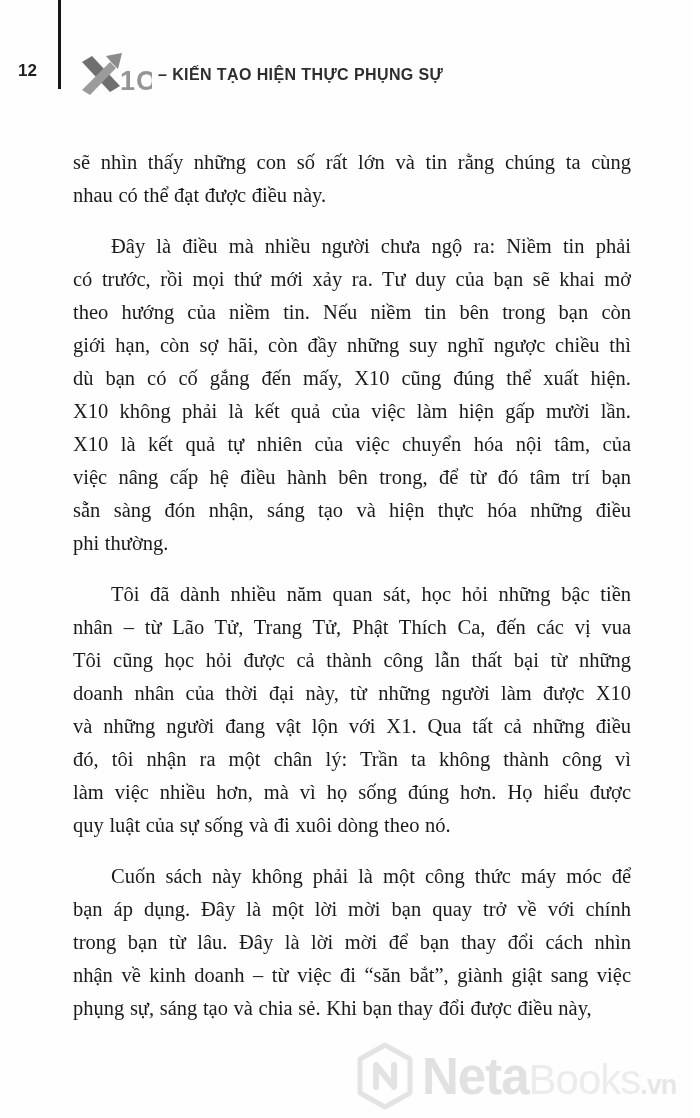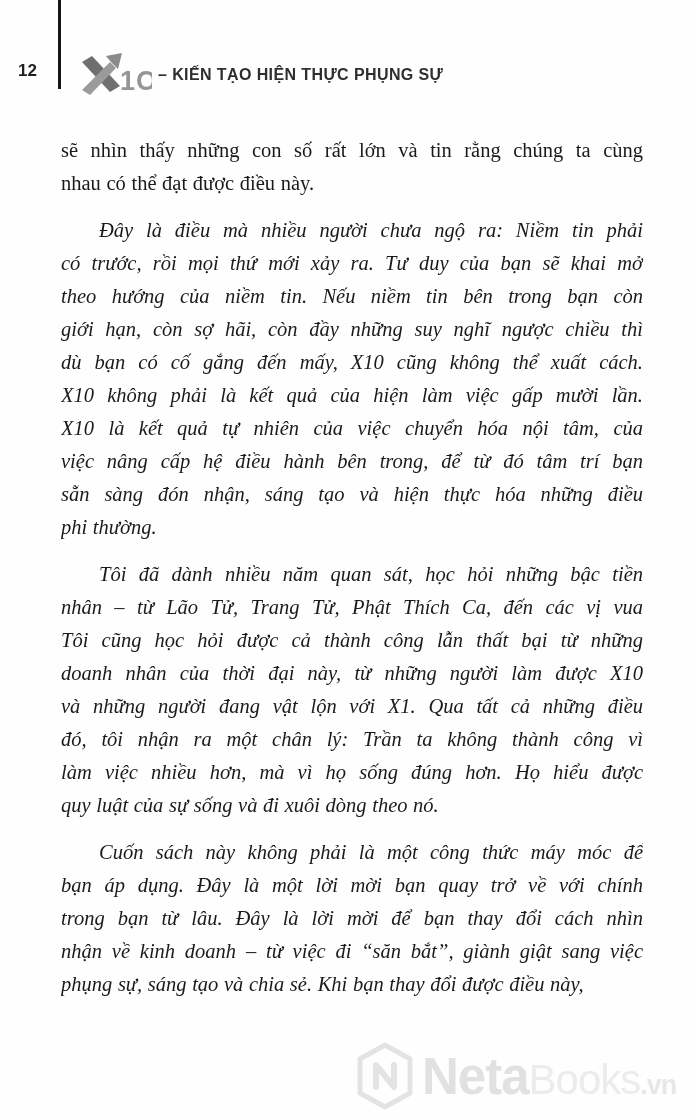--- a/index.html
+++ b/index.html
@@ -46,22 +46,22 @@
 
   
   .body-text {
     position: absolute;
     left: 55px; top: 128px;
     width: 594px;
     font-size: 20.5px;
     color: #1a1a1a;
     line-height: 33px;
   }
-  .para { margin: 6px; }
-  .para + .para { margin-top: 14px; font-style: italic; }
+  .para { margin: 18px; }
+  .para + .para { margin-top: 14px; }
   .line {
     text-align: justify;
     text-align-last: justify;
     height: 33px;
     overflow: hidden;
     word-spacing: 0.5px;
   }
   .line.last { text-align-last: left; }
   .line.first { text-indent: 38px; }
 
@@ -109,22 +109,22 @@
   <div class="body-text">
       <div class="para">
         <div class="line">sẽ nhìn thấy những con số rất lớn và tin rằng chúng ta cùng</div>
         <div class="line last">nhau có thể đạt được điều này.</div>
       </div>
       <div class="para">
         <div class="line first">Đây là điều mà nhiều người chưa ngộ ra: Niềm tin phải</div>
         <div class="line">có trước, rồi mọi thứ mới xảy ra. Tư duy của bạn sẽ khai mở</div>
         <div class="line">theo hướng của niềm tin. Nếu niềm tin bên trong bạn còn</div>
         <div class="line">giới hạn, còn sợ hãi, còn đầy những suy nghĩ ngược chiều thì</div>
-        <div class="line">dù bạn có cố gắng đến mấy, X10 cũng không thể xuất cách.</div>
-        <div class="line">X10 không phải là kết quả của hiện làm việc gấp mười lần.</div>
+        <div class="line">dù bạn có cố gắng đến mấy, X10 cũng đúng thể xuất hiện.</div>
+        <div class="line">X10 không phải là kết quả của việc làm hiện gấp mười lần.</div>
         <div class="line">X10 là kết quả tự nhiên của việc chuyển hóa nội tâm, của</div>
         <div class="line">việc nâng cấp hệ điều hành bên trong, để từ đó tâm trí bạn</div>
         <div class="line">sẵn sàng đón nhận, sáng tạo và hiện thực hóa những điều</div>
         <div class="line last">phi thường.</div>
       </div>
       <div class="para">
         <div class="line first">Tôi đã dành nhiều năm quan sát, học hỏi những bậc tiền</div>
         <div class="line">nhân – từ Lão Tử, Trang Tử, Phật Thích Ca, đến các vị vua</div>
         <div class="line">Tôi cũng học hỏi được cả thành công lẫn thất bại từ những</div>
         <div class="line">doanh nhân của thời đại này, từ những người làm được X10</div>

